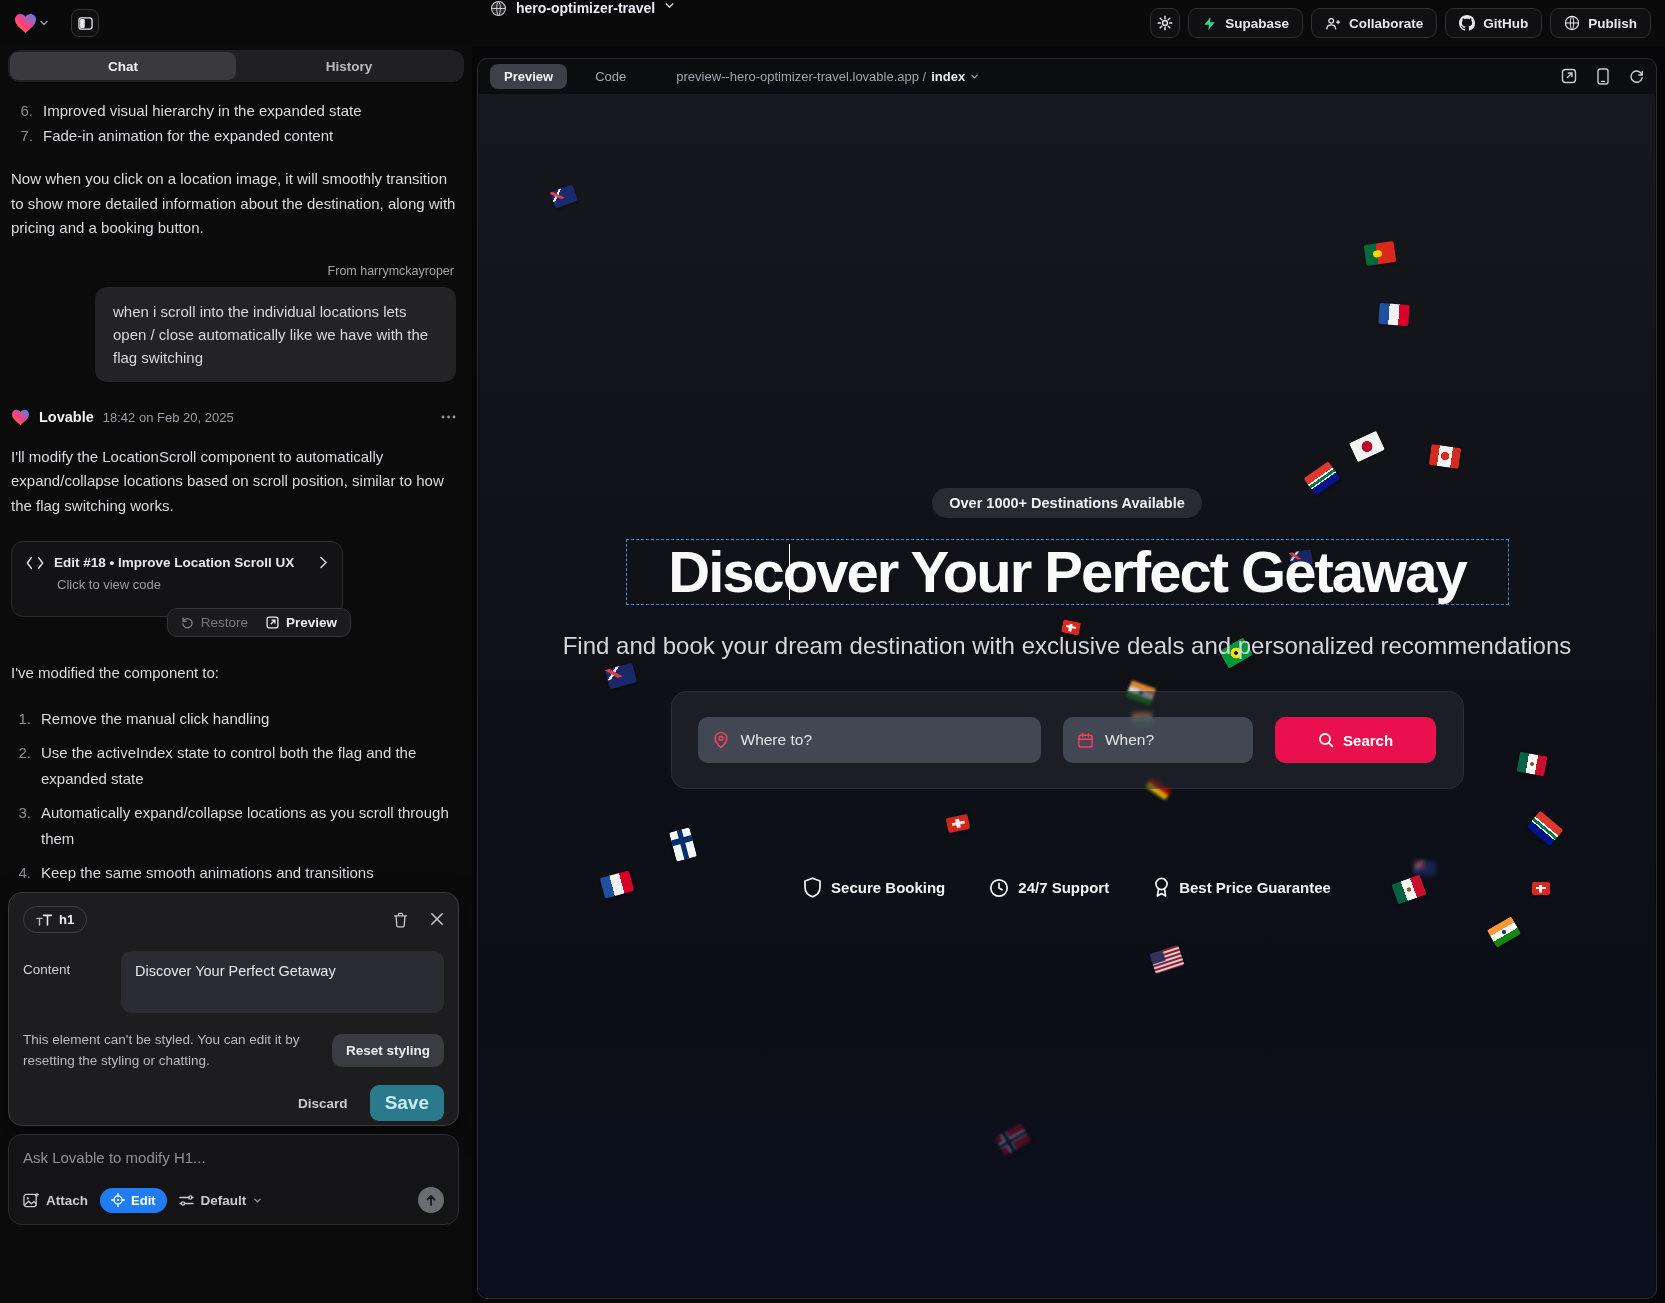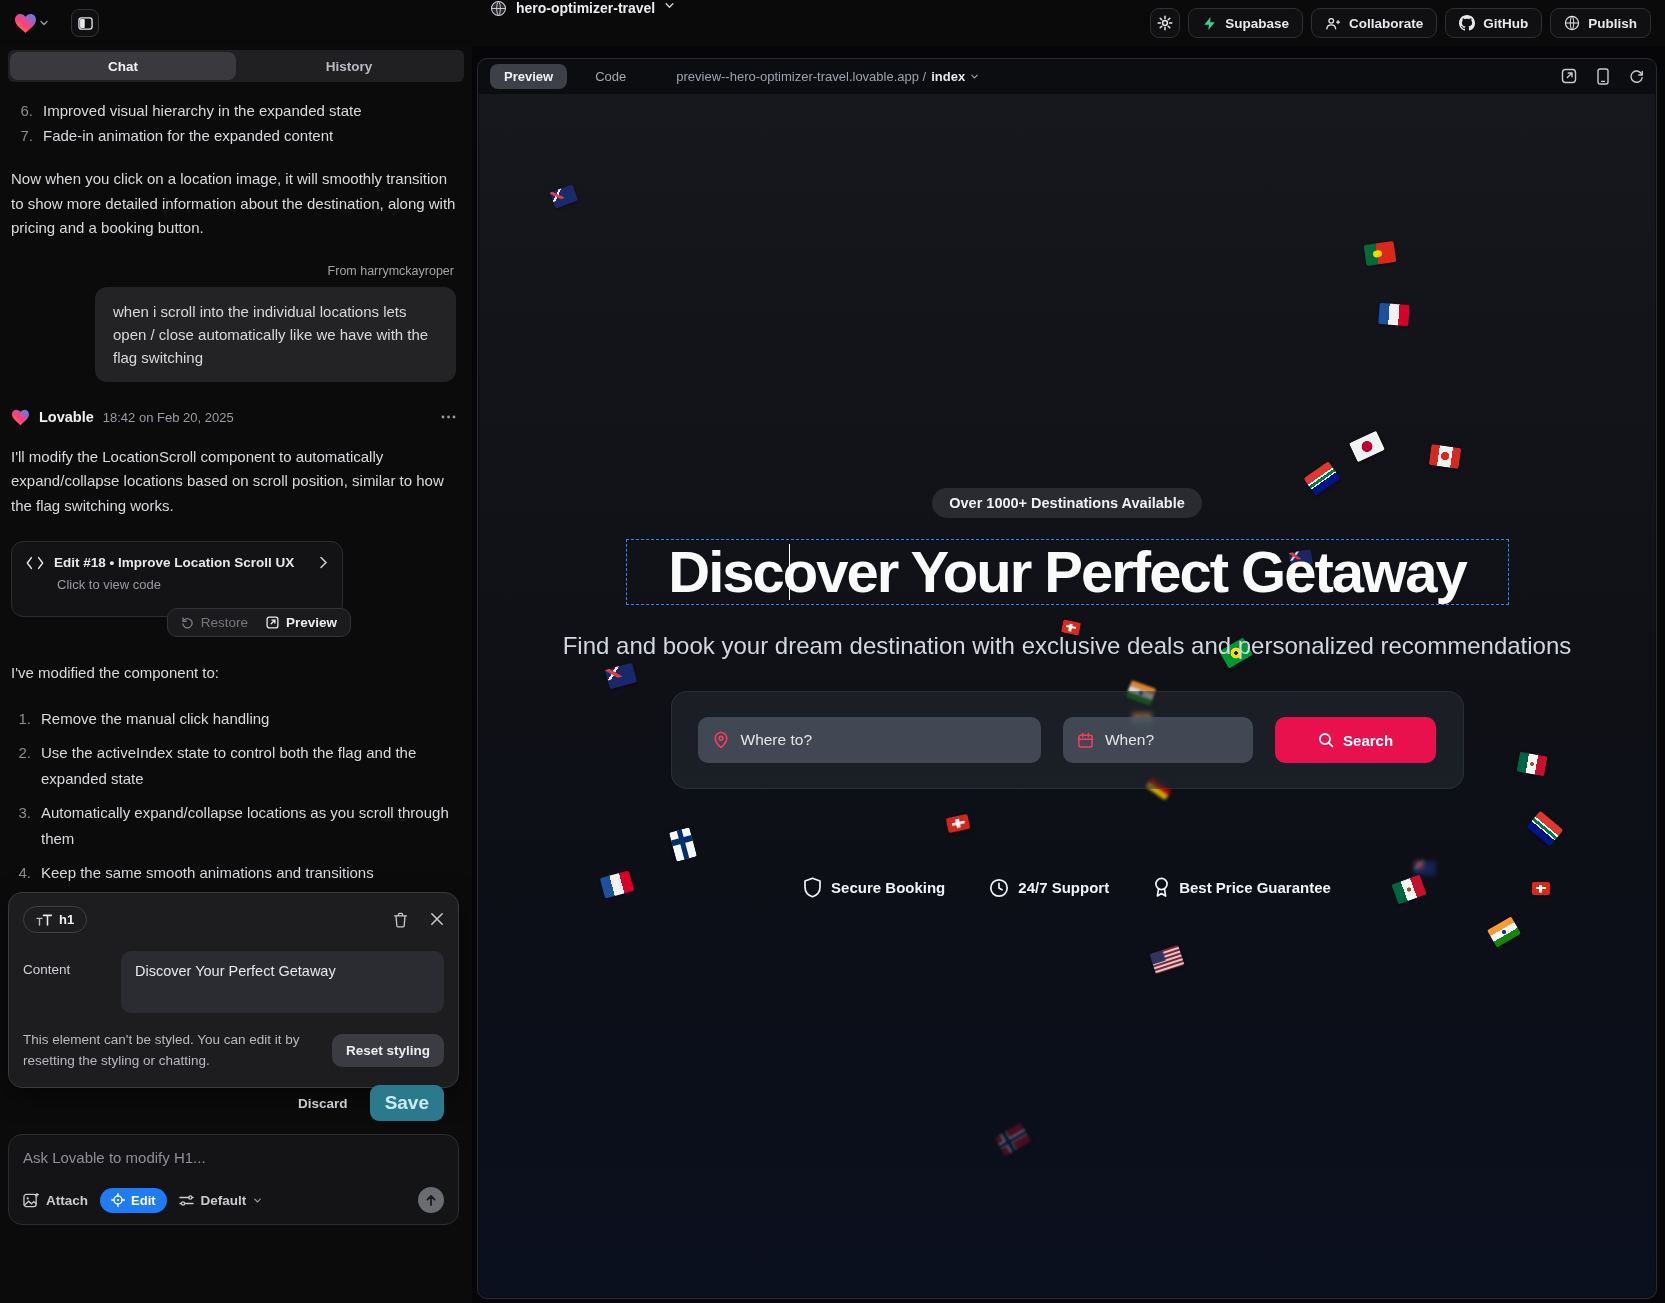--- a/index.html
+++ b/index.html
@@ -10,21 +10,21 @@
   .topbar { position:absolute; left:0; top:0; width:1665px; height:46px; background:#0a0a0b; display:flex; align-items:center; }
   .logo-wrap { display:flex; align-items:center; gap:2px; margin-left:14px; cursor:pointer; }
   .panel-btn { margin-left:22px; width:28px; height:28px; border:1px solid #333338; border-radius:8px; background:#101013; display:flex; align-items:center; justify-content:center; }
   .proj { position:absolute; left:490px; top:0; height:46px; display:flex; align-items:flex-start; gap:9px; color:#ececf0; font-size:14px; font-weight:700; }
   .tb-right { position:absolute; right:14px; top:8px; display:flex; gap:8px; }
   .tb-btn { height:30px; border:1px solid #2f2f34; border-radius:9px; background:#101013; color:#e8e8ec; font-size:13.5px; font-weight:600; display:flex; align-items:center; gap:8px; padding:0 13px; }
   .tb-btn.icon-only { width:30px; padding:0; justify-content:center; }
 
   
   .sidebar { position:absolute; left:0; top:46px; width:472px; height:1257px; background:#0b0b0c; }
-  .tabs { margin:4px 8px 0 8px; background:#202023; border-radius:6px; display:flex; padding:2px; }
+  .tabs { margin:4px 8px 0 8px; background:#202023; border-radius:12px; display:flex; padding:2px; }
   .tab { flex:1; height:28px; border-radius:8px; display:flex; align-items:center; justify-content:center; font-size:13.5px; color:#b9b9c0; font-weight:600; }
   .tab.active { background:#3a3a3e; color:#f2f2f4; }
   .chat-body { padding:16px 16px 0 11px; color:#d9d9de; font-size:15px; }
   .mini-list { margin-left:2px; }
   .mini-row { display:flex; gap:10px; line-height:25px; }
   .mini-num { color:#8c8c93; width:20px; text-align:right; flex:none; }
   .para { margin-top:19px; line-height:24.5px; color:#dadade; }
   .from-label { margin-top:23px; text-align:right; font-size:12.5px; color:#a3a3a3; padding-right:2px; }
   .user-bubble { margin:9px 0 0 84px; background:#232326; border-radius:12px; padding:13px 18px; line-height:23px; color:#d8d8dc; }
   .msg-head { margin-top:27px; display:flex; align-items:center; gap:9px; }
@@ -36,21 +36,21 @@
   .edit-sub { margin:7px 0 0 31px; color:#9a9aa2; font-size:13px; font-weight:400; }
   .rp-pill { position:absolute; right:-9px; bottom:-21px; display:flex; align-items:center; background:#1b1b1e; border:1px solid #333338; border-radius:10px; padding:6px 13px; gap:18px; }
   .rp-btn { display:flex; align-items:center; gap:7px; font-size:13.5px; }
   .rp-restore { color:#77777e; }
   .rp-preview { color:#ececf0; font-weight:600; }
   .intro { margin-top:44px; }
   .steps { margin-top:20px; }
   .step-row { display:flex; gap:10px; line-height:25.5px; margin-bottom:9px; }
 
   
-  .editor-panel { position:absolute; left:8px; right:13px; top:846px; height:196px; background:#1d1d20; border:1px solid #39393e; border-radius:14px; padding:13px 14px; box-shadow:0 8px 24px rgba(0,0,0,.5); }
+  .editor-panel { position:absolute; left:8px; right:13px; top:846px; height:234px; background:#1d1d20; border:1px solid #39393e; border-radius:14px; padding:13px 14px; box-shadow:0 8px 24px rgba(0,0,0,.5); }
   .ep-head { display:flex; align-items:center; }
   .tag-pill { display:flex; align-items:center; gap:7px; border:1px solid #404046; border-radius:16px; padding:5px 12px; color:#f0f0f3; font-size:13px; font-weight:600; }
   .ep-icons { margin-left:auto; display:flex; gap:22px; color:#c9c9cf; }
   .ep-row { display:flex; margin-top:18px; gap:28px; }
   .ep-label { color:#cfcfd5; font-size:13.5px; padding-top:11px; width:70px; }
   .ep-textarea { flex:1; background:#2b2c31; border:none; border-radius:10px; color:#e8e8ec; font-size:14.5px; font-family:"Liberation Sans",sans-serif; padding:12px 14px; height:62px; resize:none; outline:none; }
   .ep-note-row { display:flex; margin-top:16px; align-items:center; gap:14px; }
   .ep-note { color:#b9b9c0; font-size:13.5px; line-height:21px; flex:1; }
   .reset-btn { background:#3b3c41; border:none; border-radius:10px; color:#ececf0; font-size:13.5px; font-weight:600; padding:9px 14px; }
   .ep-actions { display:flex; justify-content:flex-end; align-items:center; gap:22px; margin-top:14px; }

